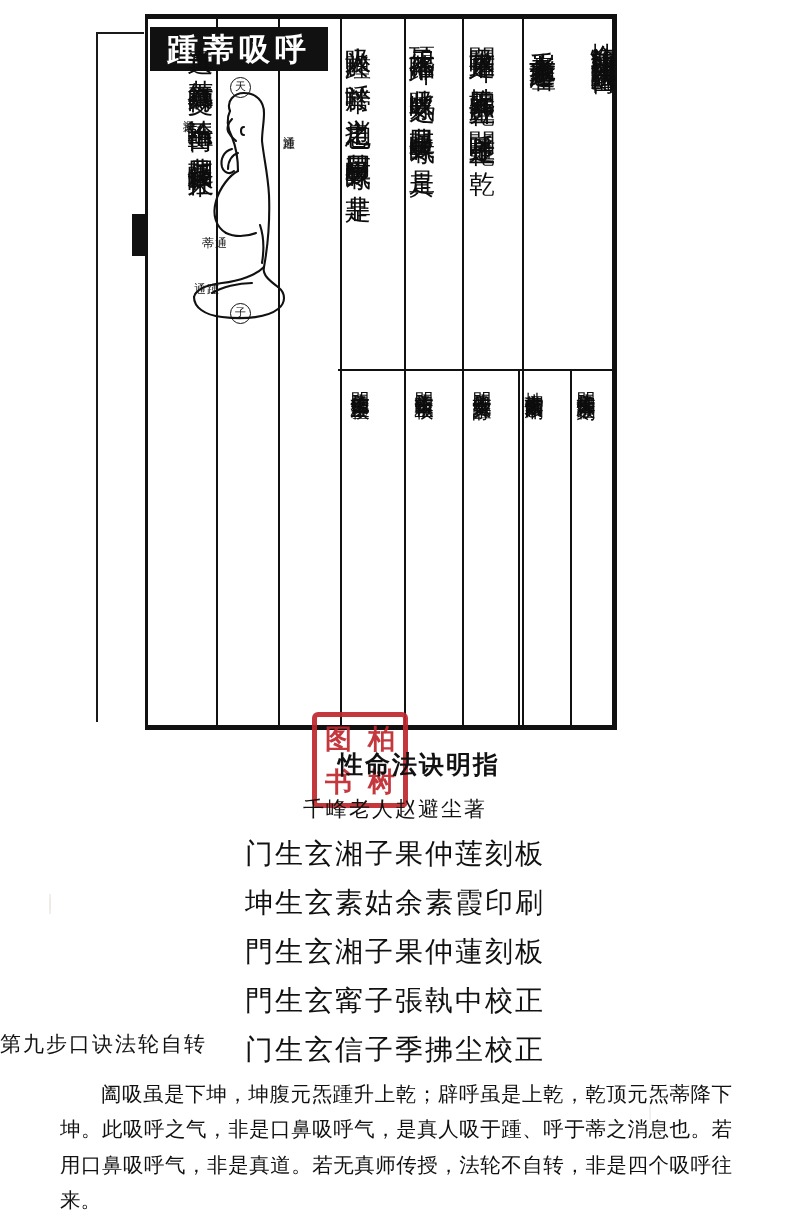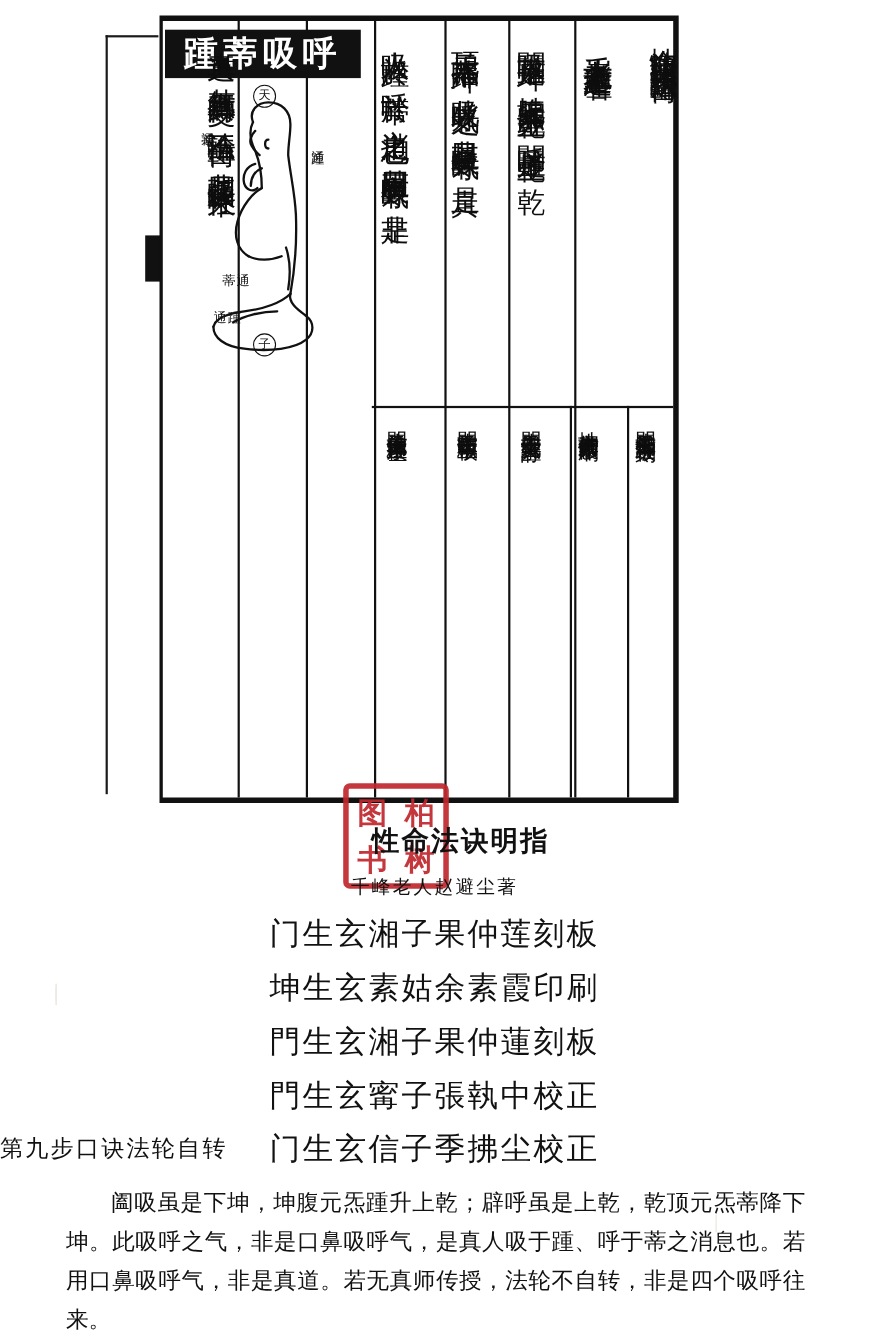--- a/index.html
+++ b/index.html
@@ -190,21 +190,21 @@
   }
   .t-head {
     font-size: 25px;
     font-weight: bold;
     letter-spacing: 2px;
     margin-bottom: 14px;
     font-family: "DejaVu Serif", serif;
     padding-left: 48px;
   }
   .t-sub {
-    font-size: 17px;
+    font-size: 21px;
     letter-spacing: 2px;
     margin-bottom: 12px;
     font-family: "DejaVu Serif", serif;
   }
   .t-credit {
     font-size: 28px;
     letter-spacing: 2px;
     margin-bottom: 11px;
     font-family: "DejaVu Serif", serif;
   }
@@ -260,21 +260,21 @@
     <div class="hrule" style="left:188px;top:350px;width:274px;"></div>
     <div class="vrule-part" style="left:420px;top:350px;height:356px;"></div>
     <div class="vrule-part" style="left:368px;top:350px;height:356px;"></div>
 
     <div class="title-banner">踵蒂吸呼圖</div>
 
     <div class="figure-box">
       <div class="fig-circle" style="left:78px;top:2px;">天</div>
       <div class="fig-label vert" style="left:28px;top:36px;">通蒂</div>
       <div class="fig-label vert" style="left:128px;top:52px;">通踵</div>
-      <div class="fig-label" style="left:50px;top:172px;">蒂通</div>
+      <div class="fig-label" style="left:50px;top:160px;">蒂通</div>
       <div class="fig-label" style="left:42px;top:206px;">通踵</div>
       <div class="fig-circle" style="left:78px;top:228px;">子</div>
 
       <svg width="176" height="292" viewBox="0 0 176 292" style="position:absolute;left:0;top:0;">
         <g fill="none" stroke="#111" stroke-width="2.1" stroke-linecap="round" stroke-linejoin="round">
 
           <path d="M78 36 C74 26 82 18 92 18 C104 18 112 26 112 38 C112 48 110 56 110 66
                    C112 84 116 100 117 120 C118 146 116 170 112 192"></path>
           <path d="M78 36 C74 44 76 54 80 62 C84 72 86 84 86 96"></path>
 

